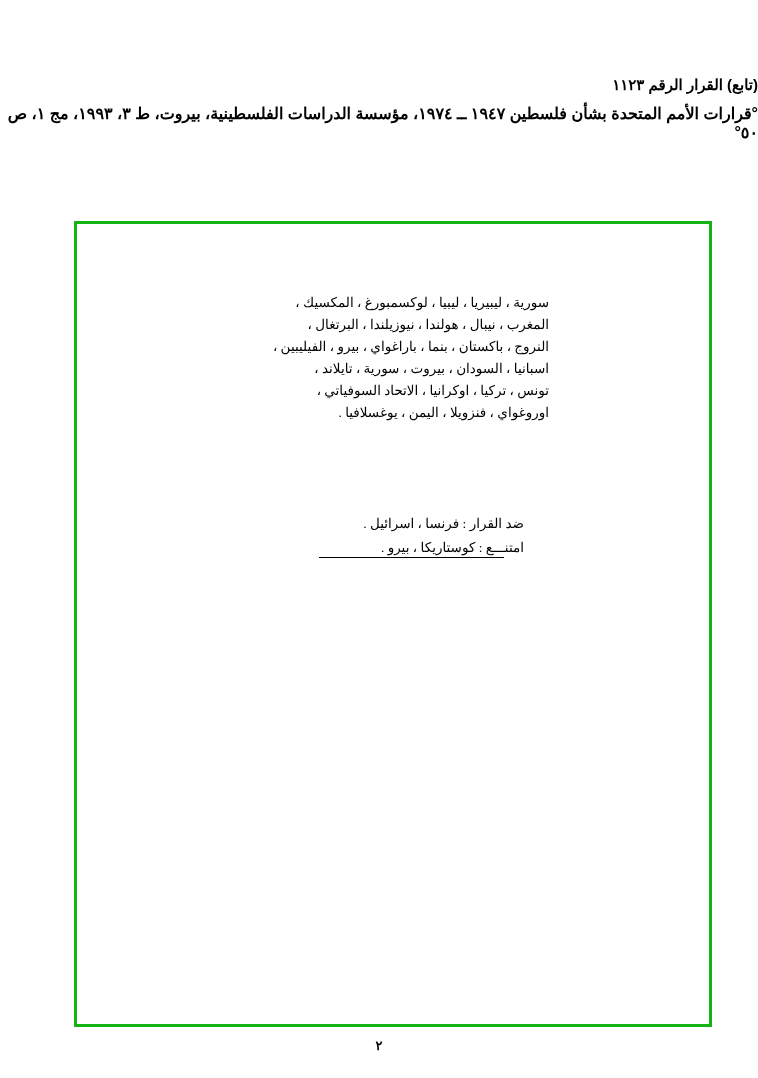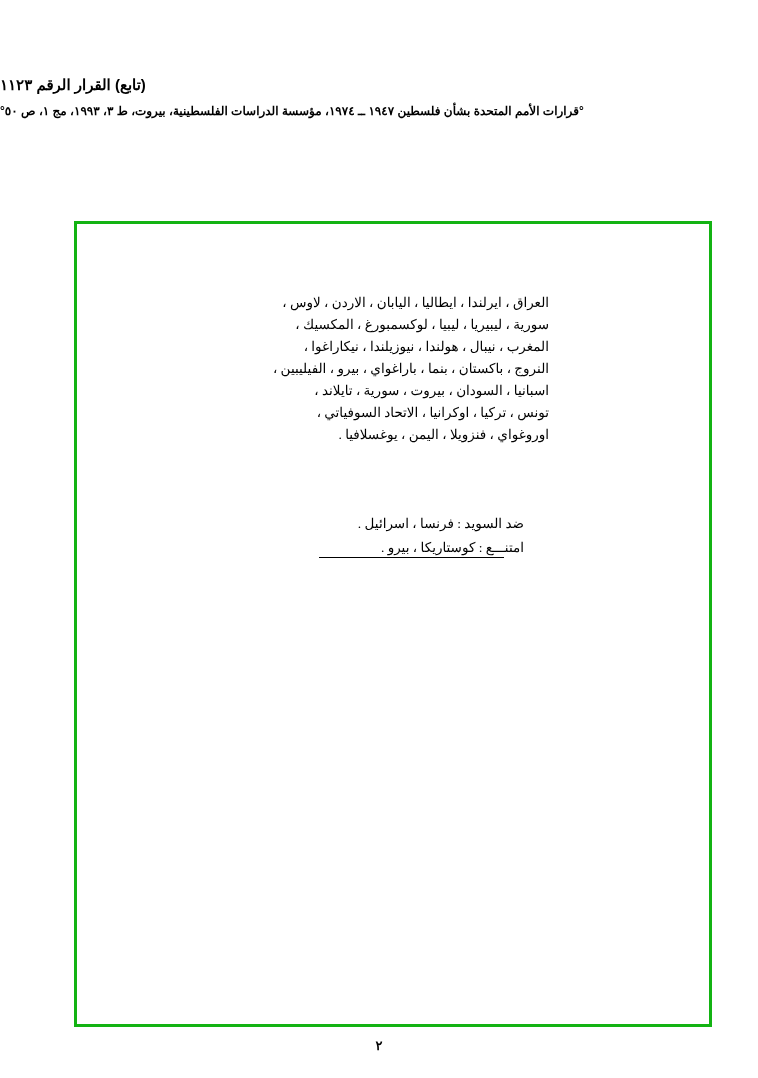--- a/index.html
+++ b/index.html
@@ -15,34 +15,34 @@
     position: relative;
     overflow: hidden;
   }
   .page {
     position: relative;
     width: 758px;
     height: 1078px;
     box-sizing: border-box;
   }
   .header {
-    text-align: left;
+    text-align: right;
     direction: rtl;
   }
   .header-title {
     font-family: "Liberation Sans", sans-serif;
     font-weight: bold;
     font-size: 15px;
     margin-top: 76px;
     letter-spacing: 0.5px;
   }
   .header-source {
     font-family: "Liberation Sans", sans-serif;
     font-weight: bold;
-    font-size: 12px;
+    font-size: 16px;
     margin-top: 10px;
     letter-spacing: 0px;
   }
   .frame {
     position: absolute;
     left: 74px;
     top: 145px;
     width: 638px;
     height: 806px;
     border: 3px solid #13b313;
@@ -104,32 +104,31 @@
 <div class="page">
 
   <div class="header">
     <div class="header-title">(تابع) القرار الرقم ١١٢٣</div>
     <div class="header-source">°قرارات الأمم المتحدة بشأن فلسطين ١٩٤٧ ــ ١٩٧٤، مؤسسة الدراسات الفلسطينية، بيروت، ط ٣، ١٩٩٣، مج ١، ص ٥٠°</div>
   </div>
 
   <div class="frame">
 
     <div class="body-block">
-      <div class="body-line">العراق ، ايرلندا ، ايطاليا ، اليابان ، الاردن ، لاوس ،</div>
       <div class="body-line">سورية ، ليبيريا ، ليبيا ، لوكسمبورغ ، المكسيك ،</div>
-      <div class="body-line">المغرب ، نيبال ، هولندا ، نيوزيلندا ، نيكاراغوا ،</div>
+      <div class="body-line">المغرب ، نيبال ، هولندا ، نيوزيلندا ، البرتغال ،</div>
       <div class="body-line">النروج ، باكستان ، بنما ، باراغواي ، بيرو ، الفيليبين ،</div>
       <div class="body-line">اسبانيا ، السودان ، بيروت ، سورية ، تايلاند ،</div>
       <div class="body-line">تونس ، تركيا ، اوكرانيا ، الاتحاد السوفياتي ،</div>
       <div class="body-line">اوروغواي ، فنزويلا ، اليمن ، يوغسلافيا .</div>
     </div>
 
     <div class="vote-block">
       <div class="vote-line">
-        <span class="label">ضد السويد :</span>
+        <span class="label">ضد القرار :</span>
         <span>فرنسا ، اسرائيل .</span>
       </div>
       <div class="vote-line">
         <span class="label">امتنـــع  :</span>
         <span>كوستاريكا ، بيرو .</span>
       </div>
     </div>
 
     <div class="rule"></div>
 

